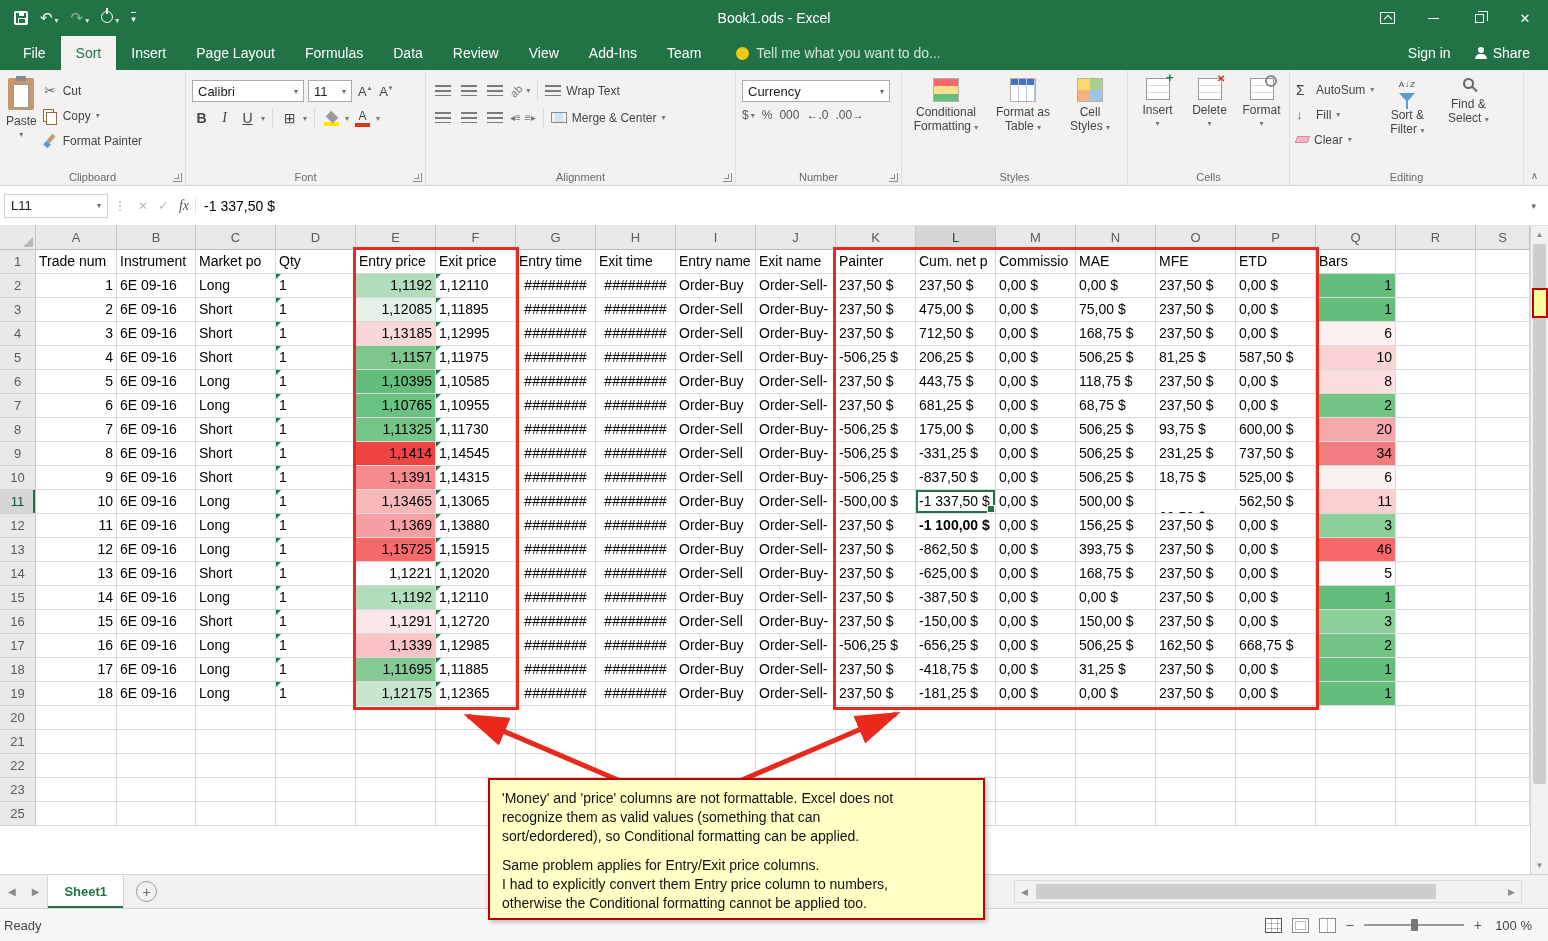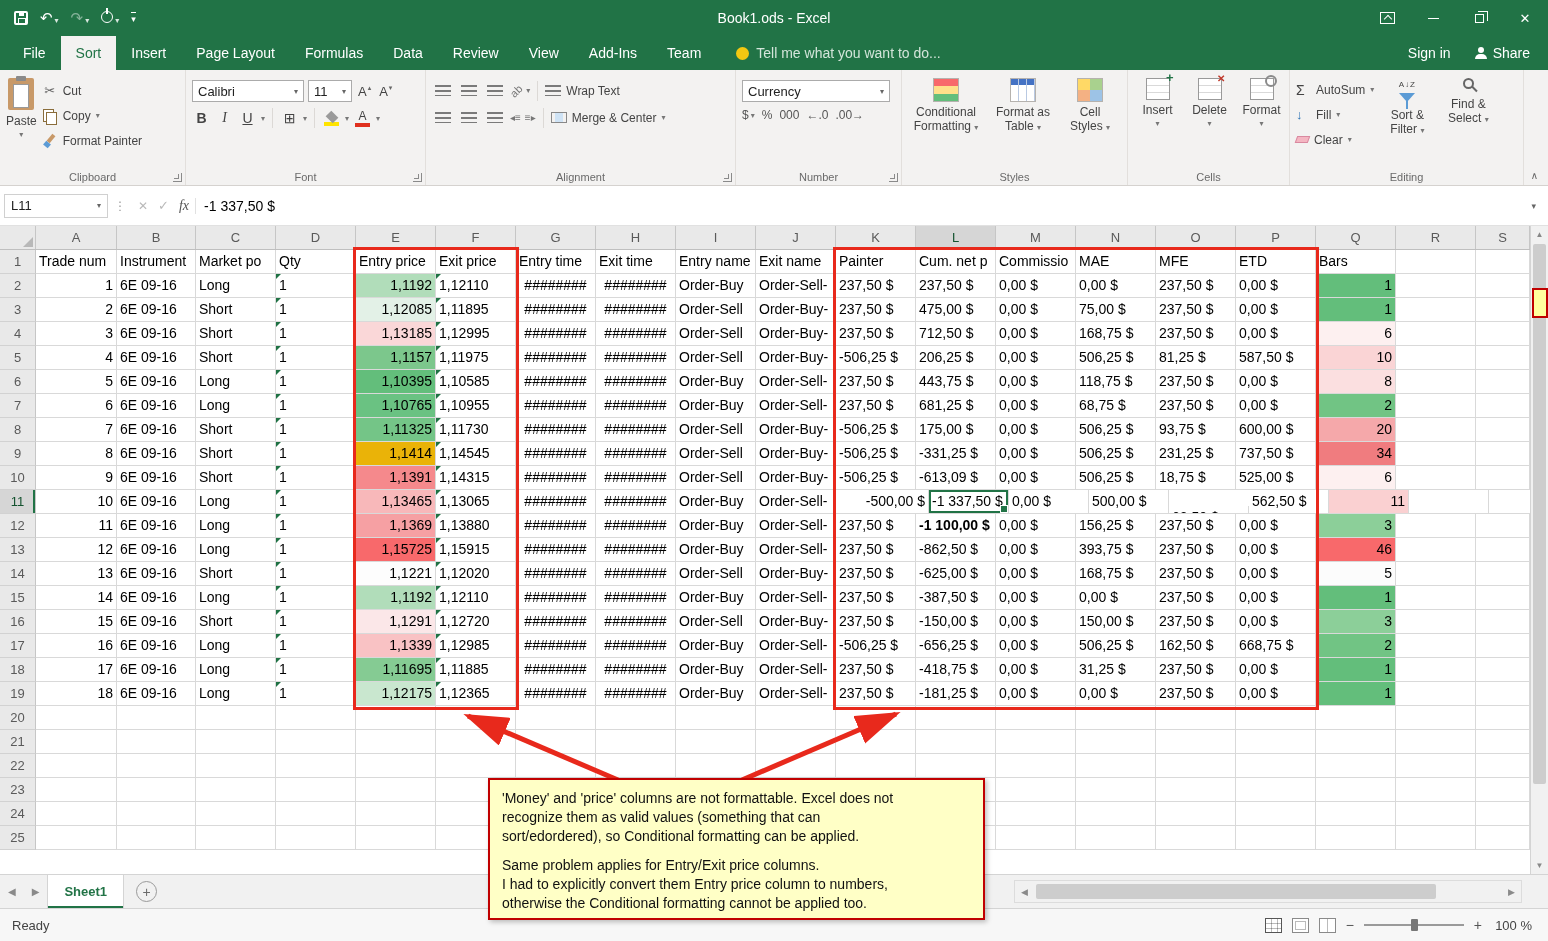--- a/index.html
+++ b/index.html
@@ -146,21 +146,21 @@
   .tabnav { font-size:10px; color:#8a8a8a; padding:0 8px; }
   .sheettab { height:100%; display:flex; align-items:center; padding:0 16px; background:#fff; border-right:1px solid #d4d4d4; border-left:1px solid #d4d4d4; box-shadow:inset 0 -2px 0 #217346; color:#217346; font-weight:700; font-size:13px; }
   .addsheet { width:21px; height:21px; border-radius:50%; border:1px solid #9a9a9a; color:#6a6a6a; display:flex; align-items:center; justify-content:center; font-size:14px; margin-left:12px; }
   .hscroll { position:absolute; right:26px; top:5px; width:508px; height:23px; display:flex; align-items:center; background:#f1f1f1; border:1px solid #dcdcdc; }
   .harrow { font-size:9px; color:#8a8a8a; padding:0 6px; }
   .htrack { flex:1; height:100%; position:relative; }
   .hthumb { position:absolute; left:2px; top:3px; height:15px; width:400px; background:#cdcdcd; border-radius:2px; }
 
   
   .statusbar { position:absolute; top:908px; left:0; right:0; height:33px; background:#f7f7f7; border-top:1px solid #d4d4d4; display:flex; align-items:center; font-size:13px; color:#444; }
-  .status-text { padding-left:12px; }
+  .status-text { padding-left:4px; }
   .sb-right { margin-left:auto; display:flex; align-items:center; gap:10px; padding-right:16px; }
   .viewic { width:17px; height:15px; border:1px solid #8a8a8a; background:#fff; }
   .viewic.normal { background:repeating-linear-gradient(#fff 0 4px,#bbb 4px 5px),repeating-linear-gradient(90deg,#fff 0 5px,#bbb 5px 6px); background-blend-mode:multiply; border-color:#555; }
   .viewic.layout { box-shadow:inset 0 0 0 2px #fff, inset 0 0 0 3px #bbb; }
   .viewic.break { background:linear-gradient(90deg,#fff 0 7px,#bbb 7px 8px,#fff 8px); }
   .zoomminus,.zoomplus { font-size:14px; color:#555; }
   .zoomtrack { width:100px; height:2px; background:#9a9a9a; position:relative; }
   .zoomtrack::before { content:""; position:absolute; left:50%; top:-4px; width:1px; height:10px; background:#9a9a9a; }
   .zoomhandle { position:absolute; left:47px; top:-5px; width:7px; height:12px; background:#777; border-radius:1px; }
   .zoomlevel { min-width:40px; text-align:right; }
@@ -640,21 +640,21 @@
       <div class="cell r" style="width: 80px; background: rgb(245, 168, 170);">20</div>
       <div class="cell" style="width: 80px;"></div>
       <div class="cell" style="width: 54px;"></div>
     </div>
     <div class="grow">
       <div class="rhdr">9</div>
       <div class="cell r" style="width: 81px;">8</div>
       <div class="cell" style="width: 79px;">6E 09-16</div>
       <div class="cell" style="width: 80px;">Short</div>
       <div class="cell tri" style="width: 80px;">1</div>
-      <div class="cell r" style="width: 80px; background: #eab308;">1,1414</div>
+      <div class="cell r" style="width: 80px; background: #ef4444;">1,1414</div>
       <div class="cell tri" style="width: 80px;">1,14545</div>
       <div class="cell c" style="width: 80px;">########</div>
       <div class="cell c" style="width: 80px;">########</div>
       <div class="cell" style="width: 80px;">Order-Sell</div>
       <div class="cell" style="width: 80px;">Order-Buy-</div>
       <div class="cell" style="width: 80px;">-506,25 $</div>
       <div class="cell" style="width: 80px;">-331,25 $</div>
       <div class="cell" style="width: 80px;">0,00 $</div>
       <div class="cell" style="width: 80px;">506,25 $</div>
       <div class="cell" style="width: 80px;">231,25 $</div>
@@ -669,42 +669,42 @@
       <div class="cell" style="width: 79px;">6E 09-16</div>
       <div class="cell" style="width: 80px;">Short</div>
       <div class="cell tri" style="width: 80px;">1</div>
       <div class="cell r" style="width: 80px; background: rgb(245, 137, 140);">1,1391</div>
       <div class="cell tri" style="width: 80px;">1,14315</div>
       <div class="cell c" style="width: 80px;">########</div>
       <div class="cell c" style="width: 80px;">########</div>
       <div class="cell" style="width: 80px;">Order-Sell</div>
       <div class="cell" style="width: 80px;">Order-Buy-</div>
       <div class="cell" style="width: 80px;">-506,25 $</div>
-      <div class="cell" style="width: 80px;">-613,09 $</div>
+      <div class="cell" style="width: 80px;">-837,50 $</div>
       <div class="cell" style="width: 80px;">0,00 $</div>
       <div class="cell" style="width: 80px;">506,25 $</div>
       <div class="cell" style="width: 80px;">18,75 $</div>
       <div class="cell" style="width: 80px;">525,00 $</div>
       <div class="cell r" style="width: 80px; background: rgb(253, 240, 240);">6</div>
       <div class="cell" style="width: 80px;"></div>
       <div class="cell" style="width: 54px;"></div>
     </div>
     <div class="grow">
       <div class="rhdr sel">11</div>
       <div class="cell r" style="width: 81px;">10</div>
       <div class="cell" style="width: 79px;">6E 09-16</div>
       <div class="cell" style="width: 80px;">Long</div>
       <div class="cell tri" style="width: 80px;">1</div>
       <div class="cell r" style="width: 80px; background: rgb(248, 184, 186);">1,13465</div>
       <div class="cell tri" style="width: 80px;">1,13065</div>
       <div class="cell c" style="width: 80px;">########</div>
       <div class="cell c" style="width: 80px;">########</div>
       <div class="cell" style="width: 80px;">Order-Buy</div>
       <div class="cell" style="width: 80px;">Order-Sell-</div>
-      <div class="cell" style="width: 93px; text-align: right;">-500,00 $</div>
+      <div class="cell" style="width: 80px;">-500,00 $</div>
       <div class="cell selcell" style="width: 80px;">-1 337,50 $</div>
       <div class="cell" style="width: 80px;">0,00 $</div>
       <div class="cell" style="width: 80px;">500,00 $</div>
       <div class="cell" style="width: 80px; margin-top: 16px;">62,50 $</div>
       <div class="cell" style="width: 80px;">562,50 $</div>
       <div class="cell r" style="width: 80px; background: rgb(250, 208, 209);">11</div>
       <div class="cell" style="width: 80px;"></div>
       <div class="cell" style="width: 54px;"></div>
     </div>
     <div class="grow">
@@ -944,42 +944,20 @@
       <div class="cell" style="width: 80px;"></div>
       <div class="cell" style="width: 80px;"></div>
       <div class="cell" style="width: 80px;"></div>
       <div class="cell" style="width: 80px;"></div>
       <div class="cell" style="width: 80px;"></div>
       <div class="cell" style="width: 80px;"></div>
       <div class="cell" style="width: 54px;"></div>
     </div>
     <div class="grow">
       <div class="rhdr">23</div>
-      <div class="cell" style="width: 81px;"></div>
-      <div class="cell" style="width: 79px;"></div>
-      <div class="cell" style="width: 80px;"></div>
-      <div class="cell" style="width: 80px;"></div>
-      <div class="cell" style="width: 80px;"></div>
-      <div class="cell" style="width: 80px;"></div>
-      <div class="cell" style="width: 80px;"></div>
-      <div class="cell" style="width: 80px;"></div>
-      <div class="cell" style="width: 80px;"></div>
-      <div class="cell" style="width: 80px;"></div>
-      <div class="cell" style="width: 80px;"></div>
-      <div class="cell" style="width: 80px;"></div>
-      <div class="cell" style="width: 80px;"></div>
-      <div class="cell" style="width: 80px;"></div>
-      <div class="cell" style="width: 80px;"></div>
-      <div class="cell" style="width: 80px;"></div>
-      <div class="cell" style="width: 80px;"></div>
-      <div class="cell" style="width: 80px;"></div>
-      <div class="cell" style="width: 54px;"></div>
-    </div>
-    <div class="grow">
-      <div class="rhdr">24</div>
       <div class="cell" style="width: 81px;"></div>
       <div class="cell" style="width: 79px;"></div>
       <div class="cell" style="width: 80px;"></div>
       <div class="cell" style="width: 80px;"></div>
       <div class="cell" style="width: 80px;"></div>
       <div class="cell" style="width: 80px;"></div>
       <div class="cell" style="width: 80px;"></div>
       <div class="cell" style="width: 80px;"></div>
       <div class="cell" style="width: 80px;"></div>
       <div class="cell" style="width: 80px;"></div>

